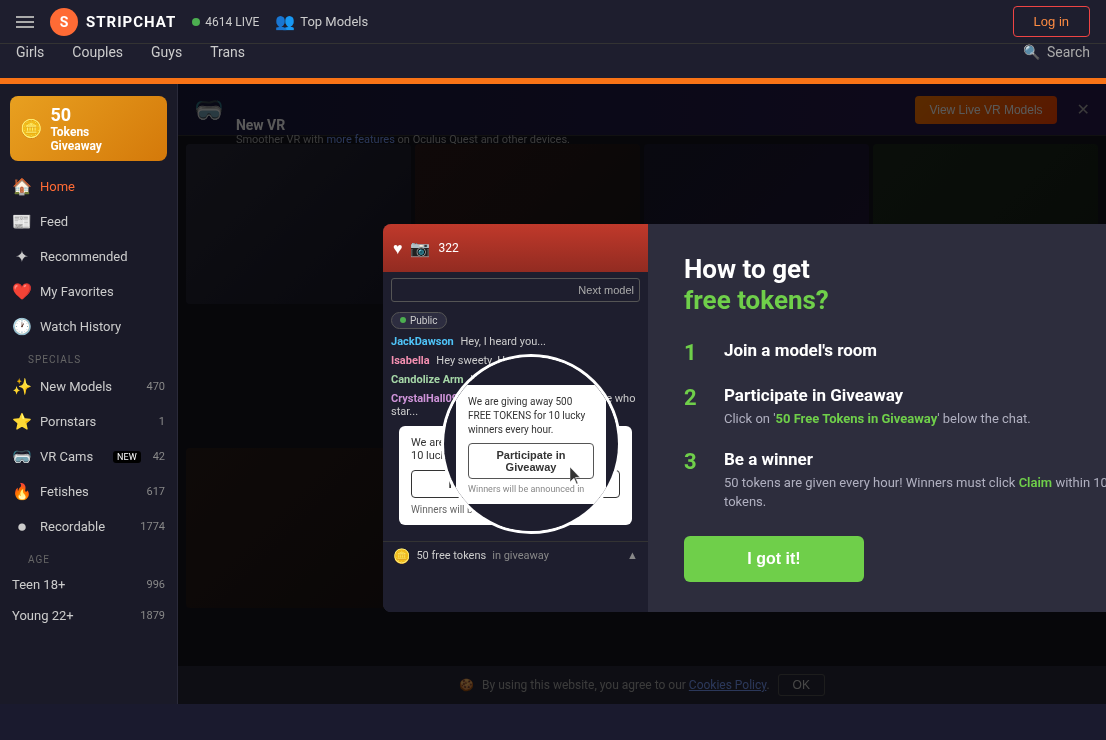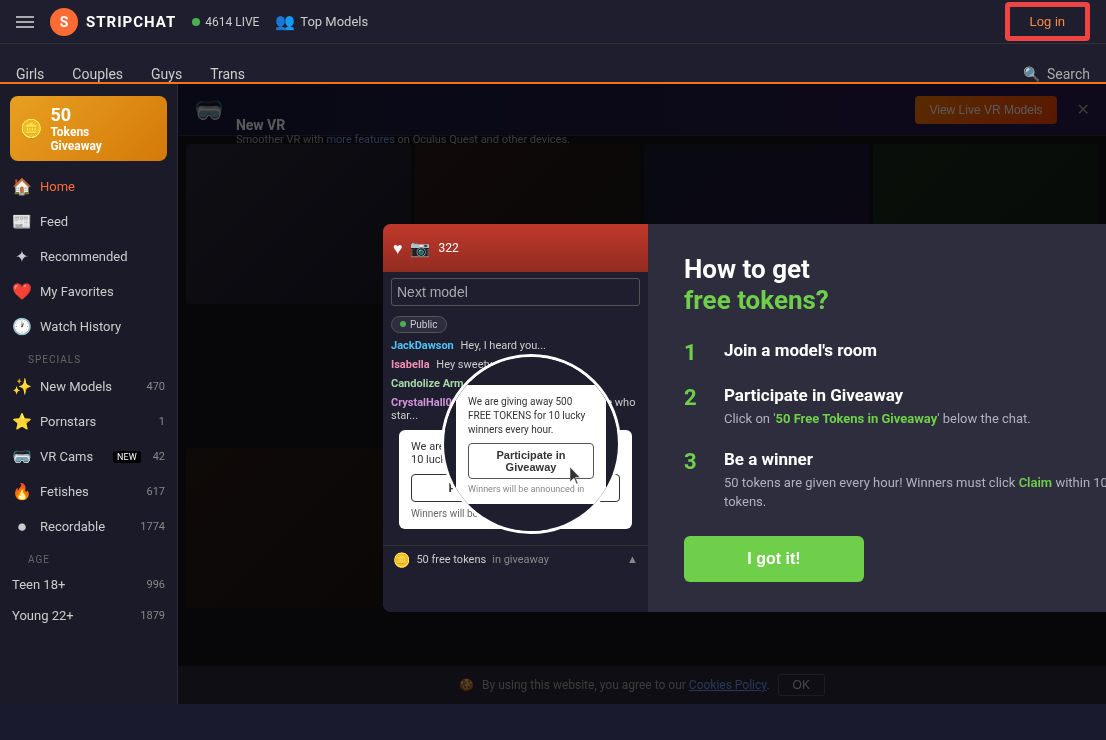--- a/index.html
+++ b/index.html
@@ -38,29 +38,29 @@
     }
     .live-dot { width: 8px; height: 8px; background: #4caf50; border-radius: 50%; }
     .top-models { display: flex; align-items: center; gap: 5px; font-size: 13px; color: #ccc; cursor: pointer; }
     .top-models-icon { font-size: 16px; }
     .nav-right { margin-left: auto; display: flex; align-items: center; gap: 10px; }
     .btn-create {
       background: #1e1e2e; border: 1px solid #555; color: #fff;
       padding: 7px 14px; border-radius: 4px; font-size: 13px; cursor: pointer;
     }
     .btn-login {
-      background: transparent; border: 5px solid #ef4444; color: #ff8c42;
+      background: transparent; border: 1px solid #ef4444; color: #ff8c42;
       padding: 7px 20px; border-radius: 4px; font-size: 13px; cursor: pointer;
     }
 
     
     .cat-nav {
-      display: flex; align-items: flex-end;
+      display: flex; align-items: flex-start;
       background: #1e1e2e; height: 40px; padding: 0 16px;
-      border-bottom: 2px solid #f97316; gap: 28px;
+      border-bottom: 6px solid #f97316; gap: 28px;
     }
     .cat-nav-item { font-size: 14px; color: #ccc; cursor: pointer; }
     .search-area { margin-left: auto; display: flex; align-items: center; gap: 6px; color: #aaa; font-size: 14px; cursor: pointer; }
 
     
     .content-area { display: flex; height: calc(740px - 84px - 36px); }
 
     
     .sidebar {
       width: 178px; background: #1a1a28; border-right: 1px solid #2a2a3a;
@@ -254,21 +254,21 @@
     }
     .public-dot { width: 6px; height: 6px; background: #4caf50; border-radius: 50%; }
 
     
     .chat-full {
       padding: 0 8px 8px;
     }
     .next-model-btn {
       display: block; width: calc(100% - 16px); margin: 6px 8px;
       background: transparent; border: 1px solid #555; color: #aaa;
-      padding: 5px; border-radius: 3px; font-size: 14px; text-align: left; cursor: pointer;
+      padding: 5px; border-radius: 3px; font-size: 11px; text-align: right; cursor: pointer;
     }
   </style>
 </head>
 <body>
 
 <div class="top-nav">
   <div class="hamburger">
     <span></span>
       <span></span>
       <span></span>

